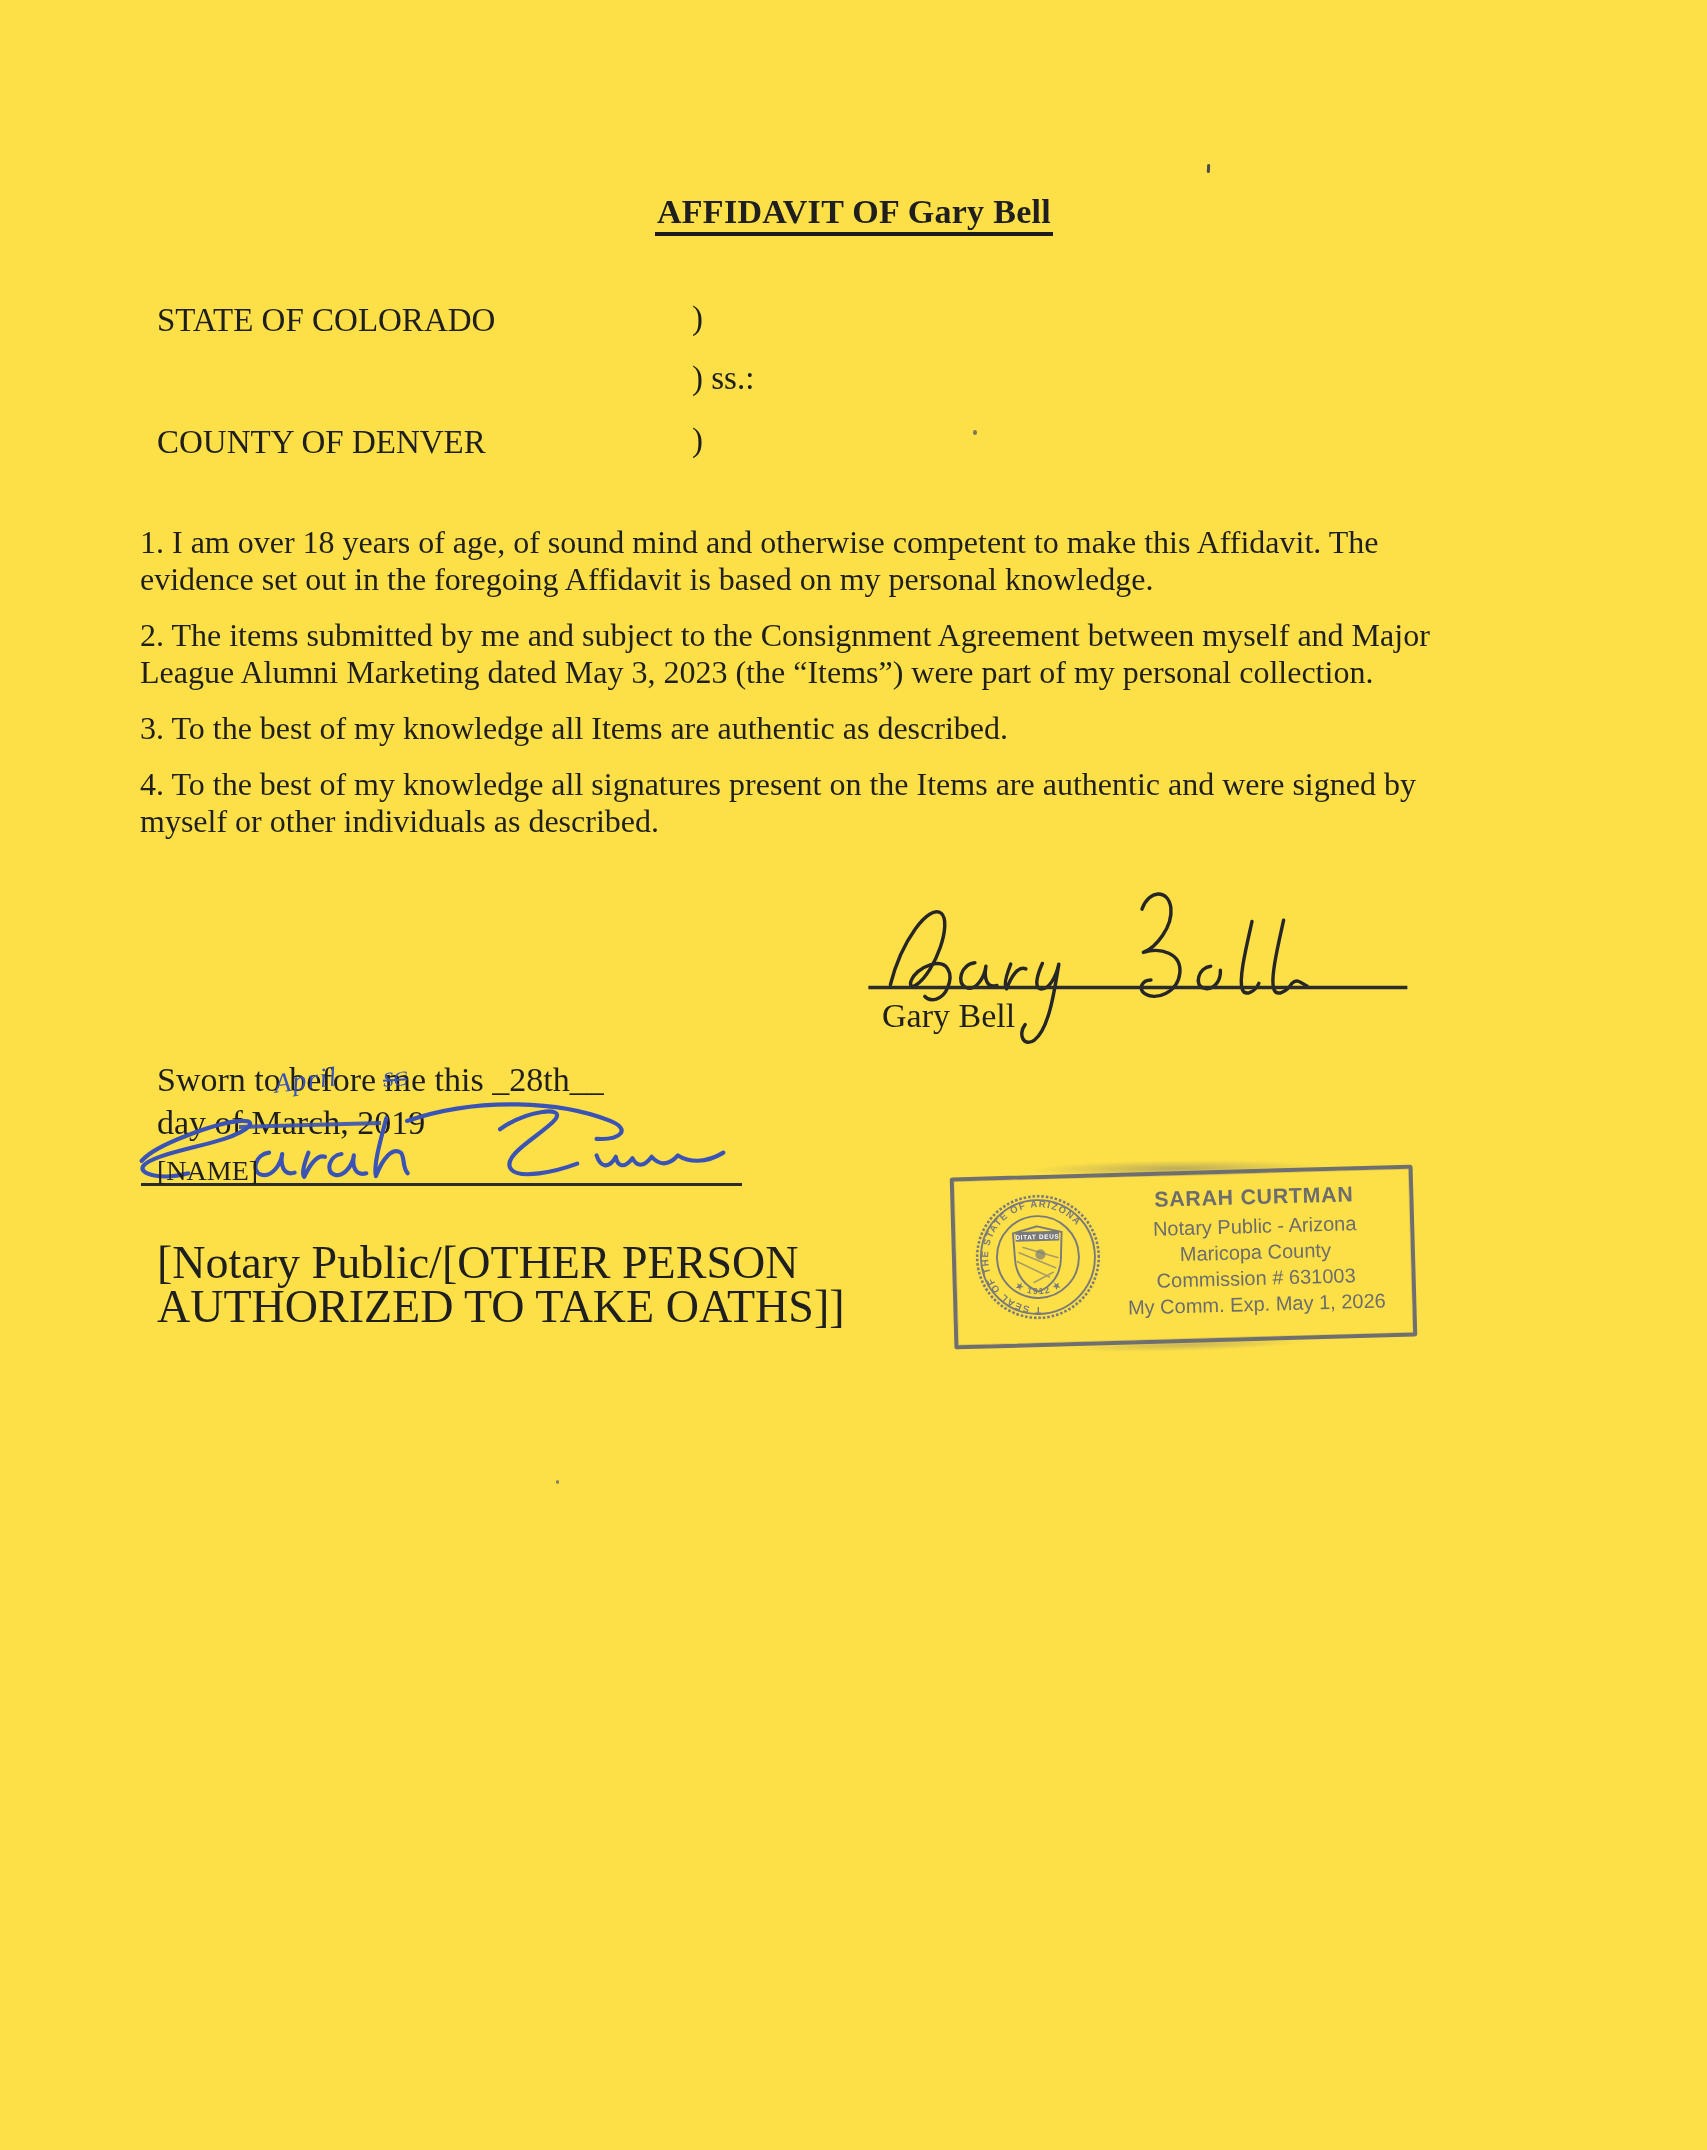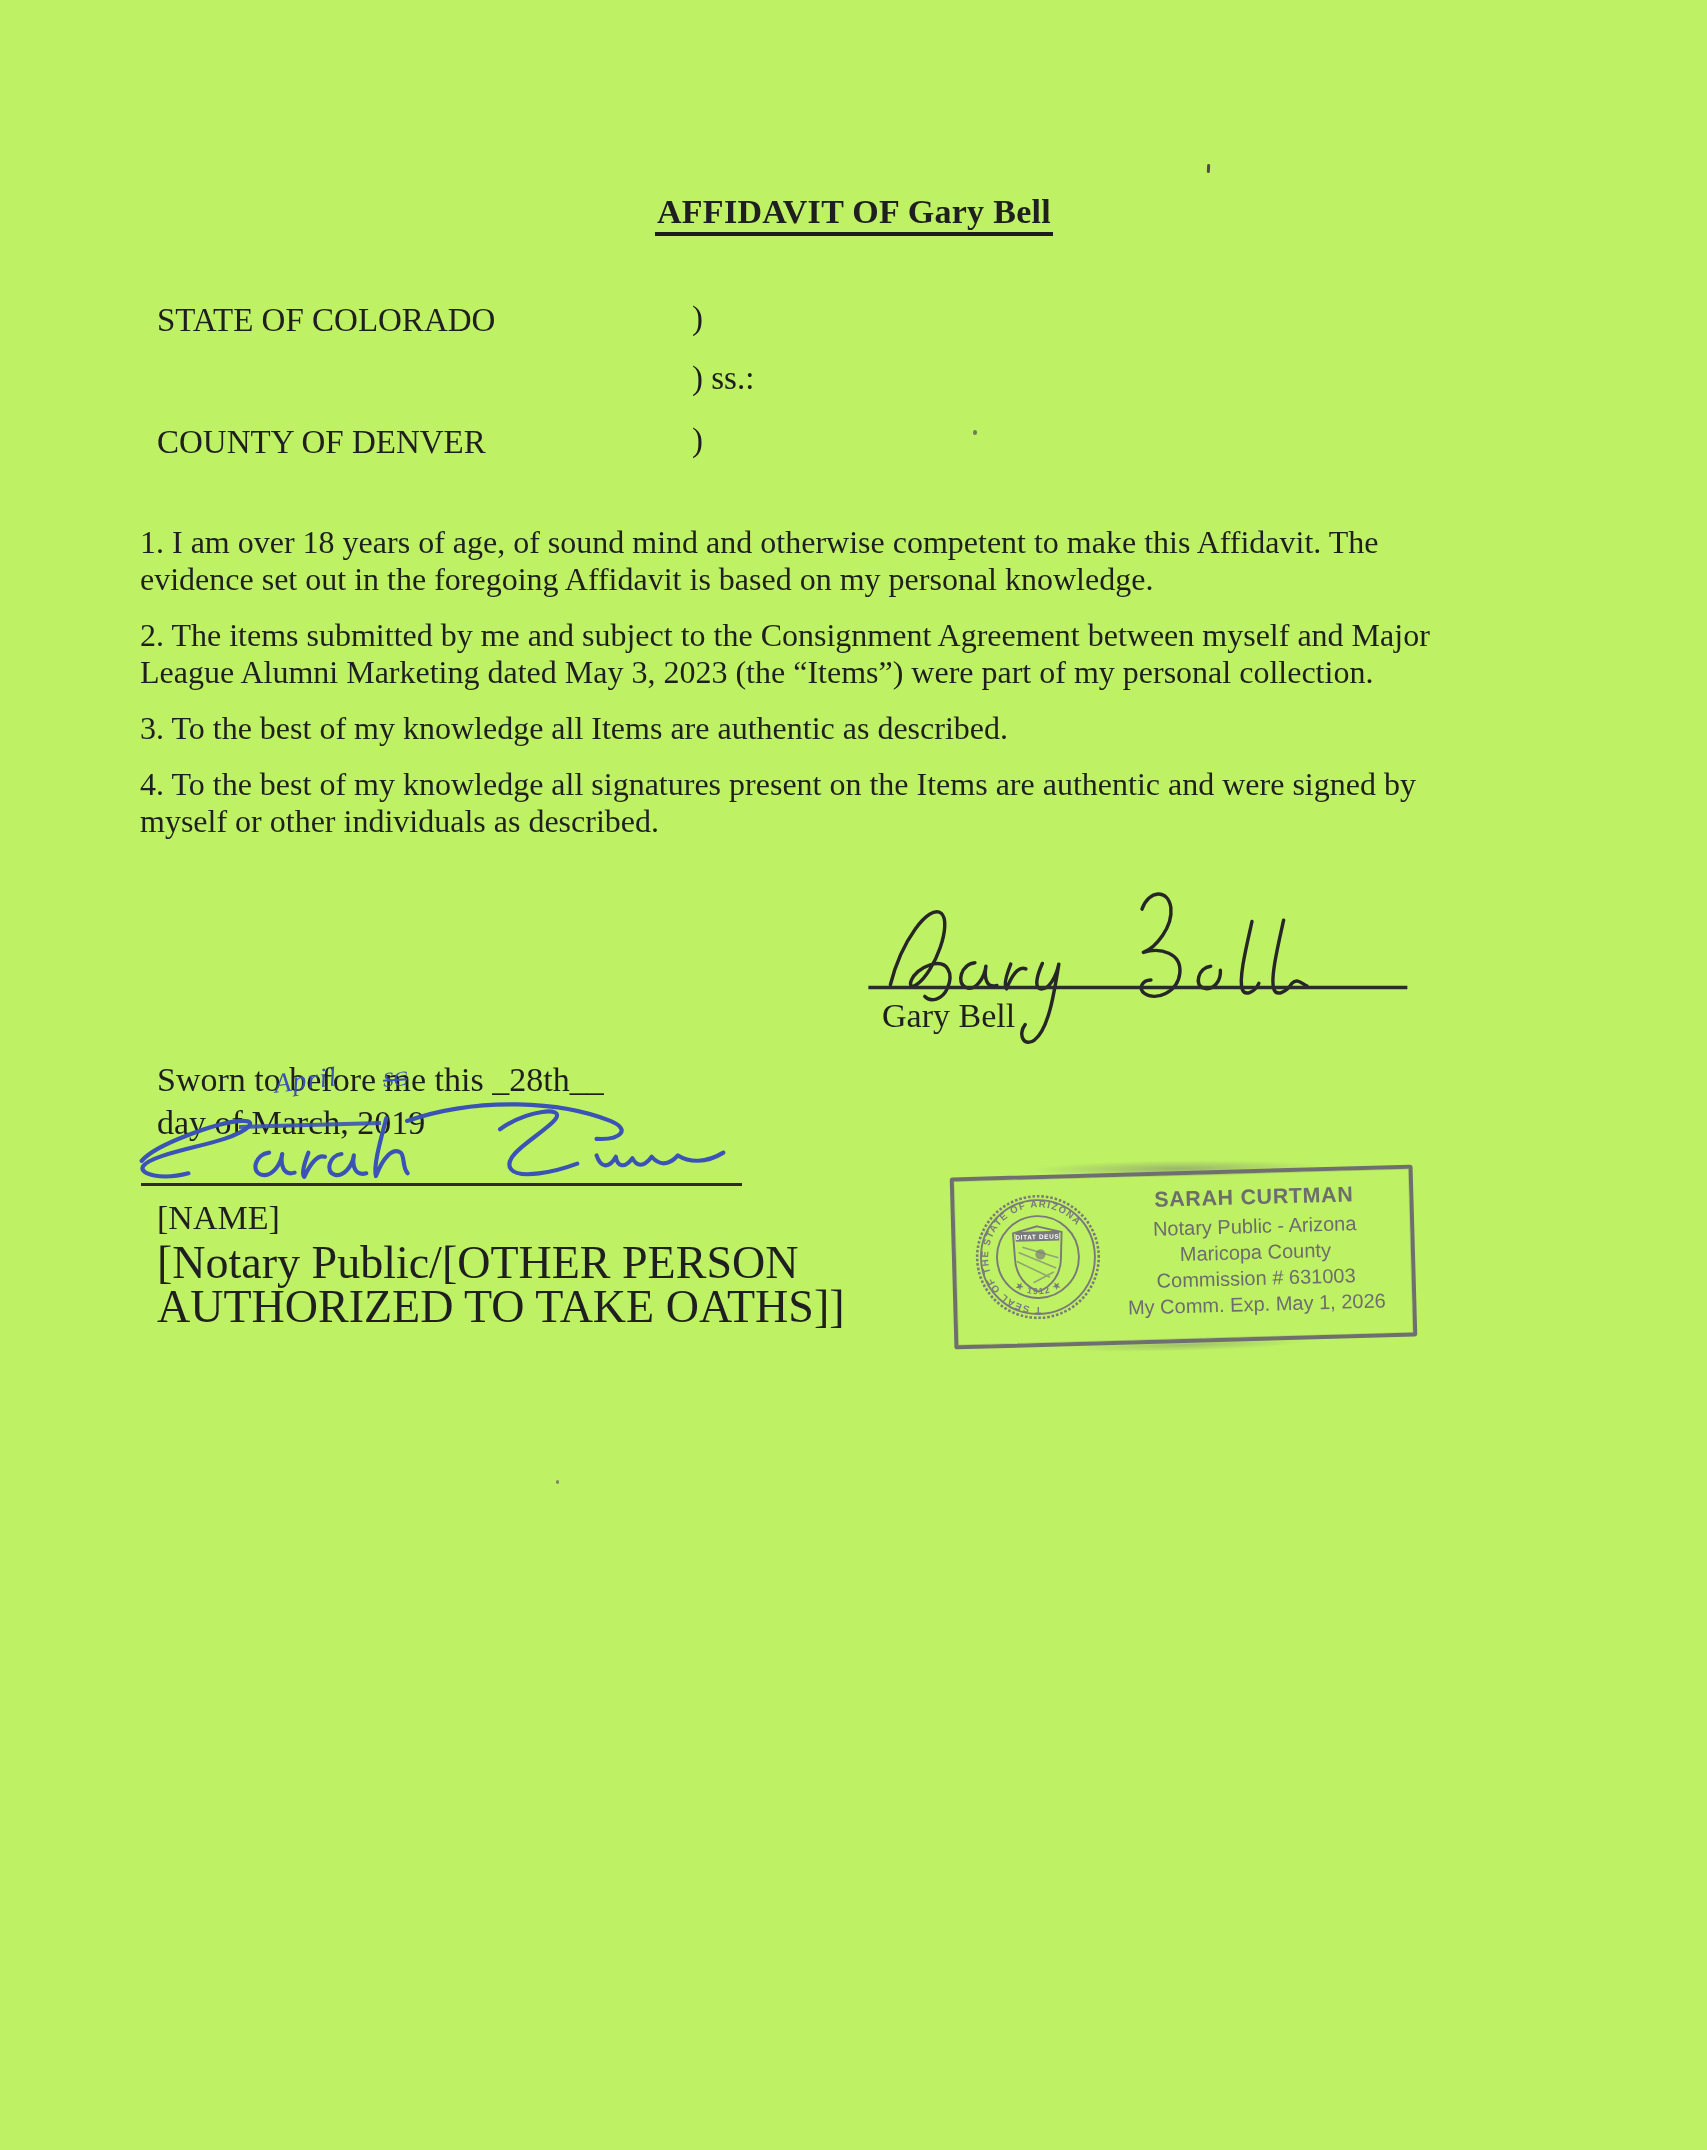--- a/index.html
+++ b/index.html
@@ -1,19 +1,19 @@
 <!DOCTYPE html>
 <html style="font-size:11px"><head>
 <meta charset="utf-8">
 <style>
   html,body{margin:0;padding:0;background:#e8e8e8;}
   .page{
     position:relative;
     width:1708px;height:2151px;
-    background:#bef264;
+    background:#fde047;
     font-family:"Liberation Serif", serif;
     color:#1f1f1f;
     overflow:hidden;
   }
   
   .artifact{position:absolute;background:#555;}
   .artifact.tick{left:1207px;top:164px;width:3.4px;height:9px;border-radius:1.4px;transform:rotate(3deg);background:#4c4c4c;}
   .artifact.dot1{left:973px;top:430px;width:4.1px;height:4.8px;border-radius:50%;background:#5c5c5c;opacity:.8;}
   .artifact.dot2{left:556px;top:1480px;width:3.4px;height:4.1px;border-radius:50%;background:#6a6a6a;opacity:.8;}
   
@@ -47,21 +47,21 @@
   .april{
     position:absolute;left:274px;top:1064px;font-size:27.6px;color:#3a53b5;
     font-style:italic;transform:rotate(-7deg);font-family:"Liberation Serif",serif;letter-spacing:1.4px;
   }
   .initials{
     position:absolute;left:383px;top:1068px;font-size:20.7px;color:#3a53b5;
     font-style:italic;transform:rotate(-4deg);text-decoration:line-through;
   }
   .sig-sarah{position:absolute;left:114px;top:1078px;width:648px;height:121px;}
   .sig-line-black{position:absolute;left:141px;top:1183px;width:601px;height:2.8px;background:#2b2b2b;}
-  .name-ph{position:absolute;left:157px;top:1199px;font-size:34px;}
+  .name-ph{position:absolute;left:157px;top:1155px;font-size:28px;}
   .title-ph{position:absolute;left:157px;top:1241px;font-size:46px;line-height:44px;white-space:pre-line;}
   
   .stamp{
     position:absolute;left:952px;top:1171px;width:455px;height:164px;
     border:4.8px solid #6f6f6f;border-radius:2.8px;
     transform:rotate(-1.6deg);
     box-shadow:inset 0 0 0 0.7px rgba(110,110,110,.25);
     color:#6d6d6d;
   }
   .stamp .smudge{

